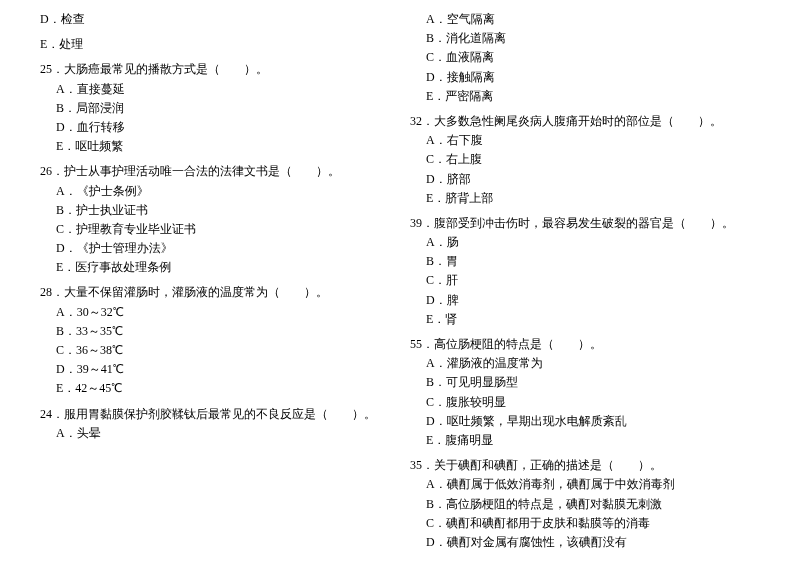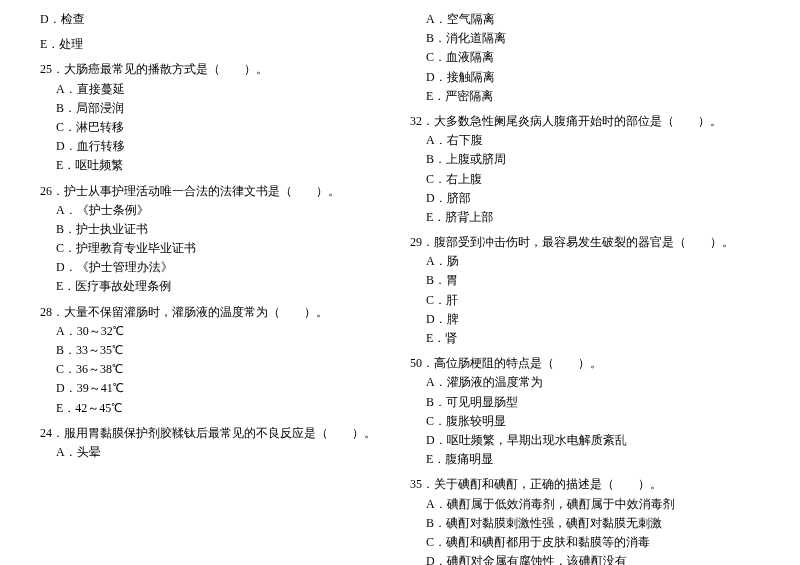--- a/index.html
+++ b/index.html
@@ -46,21 +46,20 @@
   <div class="question-block">
         <div class="question-title">D．检查</div>
       </div>
       <div class="question-block">
         <div class="question-title">E．处理</div>
       </div>
       <div class="question-block">
         <div class="question-title">25．大肠癌最常见的播散方式是（　　）。</div>
         <div class="option">A．直接蔓延</div>
         <div class="option">B．局部浸润</div>
-        <div class="option">C．淋巴转移</div>
         <div class="option">D．血行转移</div>
         <div class="option">E．呕吐频繁</div>
       </div>
       <div class="question-block">
         <div class="question-title">26．护士从事护理活动唯一合法的法律文书是（　　）。</div>
         <div class="option">A．《护士条例》</div>
         <div class="option">B．护士执业证书</div>
         <div class="option">C．护理教育专业毕业证书</div>
         <div class="option">D．《护士管理办法》</div>
         <div class="option">E．医疗事故处理条例</div>
@@ -82,42 +81,41 @@
   <div class="question-block">
         <div class="option">A．空气隔离</div>
         <div class="option">B．消化道隔离</div>
         <div class="option">C．血液隔离</div>
         <div class="option">D．接触隔离</div>
         <div class="option">E．严密隔离</div>
       </div>
       <div class="question-block">
         <div class="question-title">32．大多数急性阑尾炎病人腹痛开始时的部位是（　　）。</div>
         <div class="option">A．右下腹</div>
-        <div class="option">B．上腹或脐周</div>
         <div class="option">C．右上腹</div>
         <div class="option">D．脐部</div>
         <div class="option">E．脐背上部</div>
       </div>
       <div class="question-block">
-        <div class="question-title">29．腹部受到冲击伤时，最容易发生破裂的器官是（　　）。</div>
+        <div class="question-title">39．腹部受到冲击伤时，最容易发生破裂的器官是（　　）。</div>
         <div class="option">A．肠</div>
         <div class="option">B．胃</div>
         <div class="option">C．肝</div>
         <div class="option">D．脾</div>
         <div class="option">E．肾</div>
       </div>
       <div class="question-block">
-        <div class="question-title">50．高位肠梗阻的特点是（　　）。</div>
+        <div class="question-title">55．高位肠梗阻的特点是（　　）。</div>
         <div class="option">A．灌肠液的温度常为</div>
         <div class="option">B．可见明显肠型</div>
         <div class="option">C．腹胀较明显</div>
         <div class="option">D．呕吐频繁，早期出现水电解质紊乱</div>
         <div class="option">E．腹痛明显</div>
       </div>
       <div class="question-block">
         <div class="question-title">35．关于碘酊和碘酊，正确的描述是（　　）。</div>
         <div class="option">A．碘酊属于低效消毒剂，碘酊属于中效消毒剂</div>
-        <div class="option">B．碘酊对黏膜刺激性强，碘酊对黏膜无刺激</div>
+        <div class="option">B．高位肠梗阻的特点是，碘酊对黏膜无刺激</div>
         <div class="option">C．碘酊和碘酊都用于皮肤和黏膜等的消毒</div>
         <div class="option">D．碘酊对金属有腐蚀性，该碘酊没有</div>
       </div>
     </div>
 </div>
 
 </body></html>

